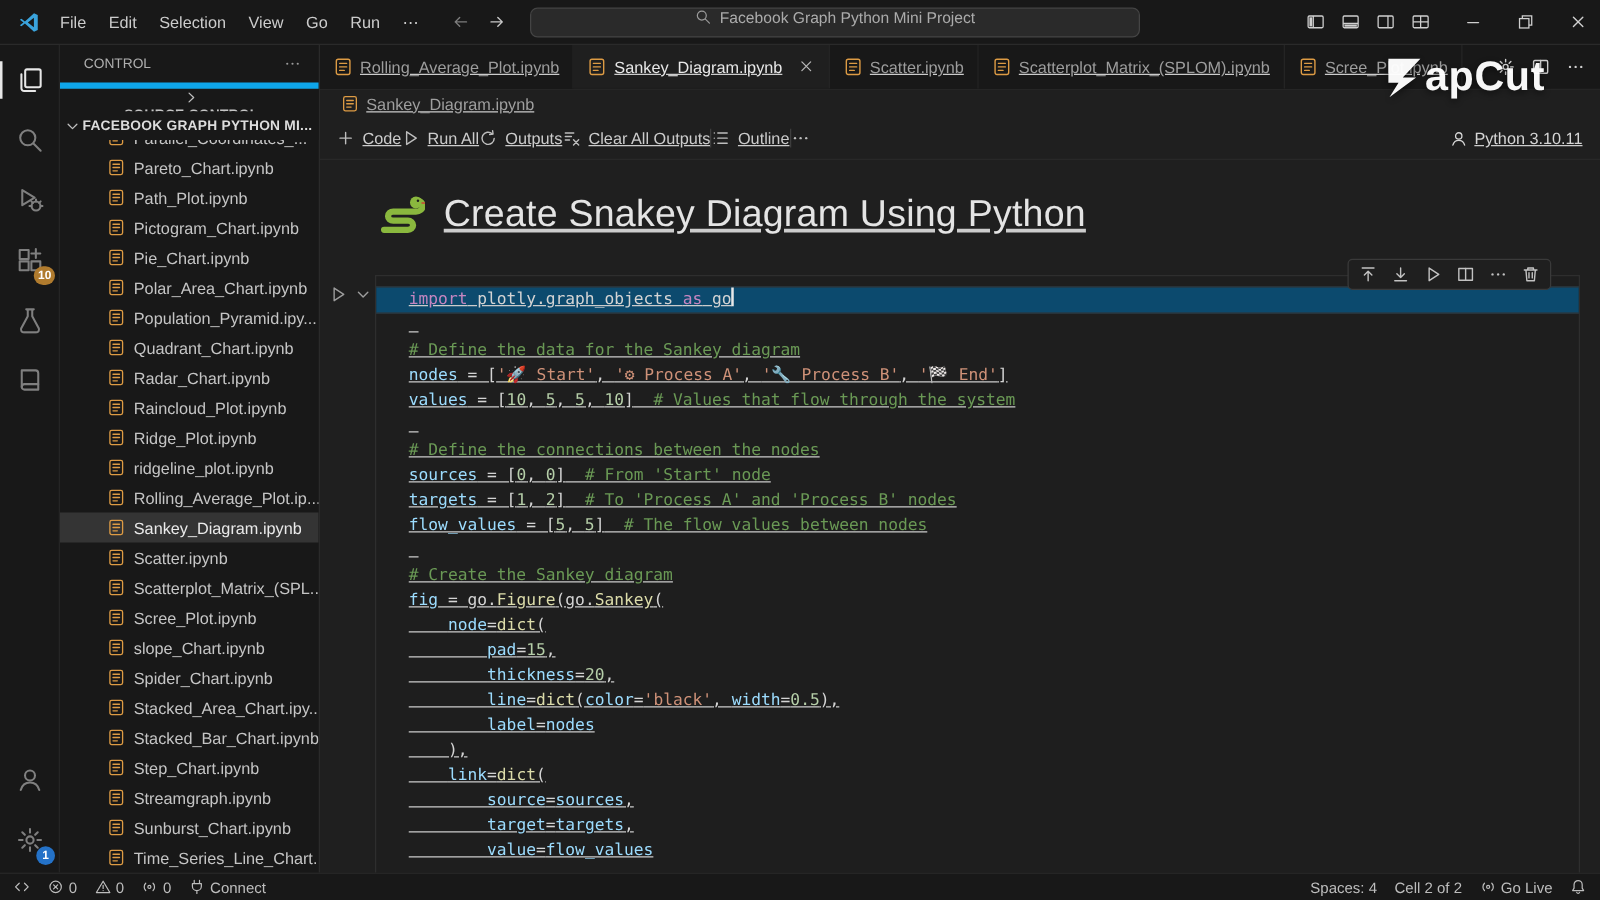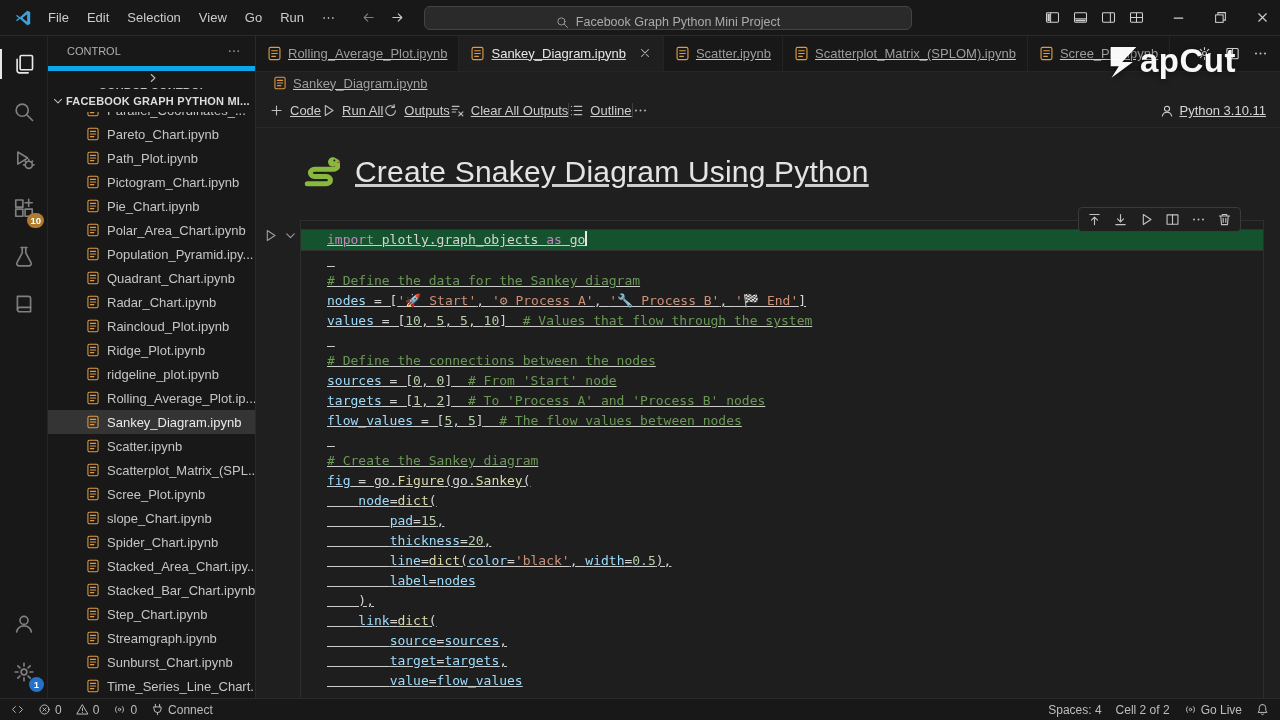--- a/index.html
+++ b/index.html
@@ -21,21 +21,21 @@
   .vscode-logo { width:18px; height:18px; margin:0 8px 0 6px; }
   .menus { display:flex; gap:2px; }
   .menu-item { padding:3px 8px; font-size:13px; color:#cccccc; border-radius:5px; white-space:nowrap; }
   .navarrows { display:flex; gap:14px; margin-left:18px; }
   .navarrows .ic { width:15px; height:15px; }
   .nav-back { color:#7c7c7c; }
   .nav-fwd { color:#c9c9c9; }
   .searchbox {
     position:absolute; left:424px; top:6px; width:488px; height:24px;
     background:#2a2a2a; border:1px solid #444444; border-radius:6px;
-    display:flex; align-items:flex-end; justify-content:center; gap:7px;
+    display:flex; align-items:flex-start; justify-content:center; gap:7px;
     color:#ababab; font-size:12.5px;
   }
   .searchbox .ic { width:13px; height:13px; color:#9a9a9a; }
   .tb-right { position:absolute; right:10px; top:0; height:100%; display:flex; align-items:center; gap:13px; color:#cfcfcf; }
   .tb-right .ic { width:15px; height:15px; }
   .tb-right .winbtn { margin-left:14px; }
 
   
   .main { display:flex; height:662px; }
 
@@ -115,21 +115,21 @@
     position:absolute; top:-14px; right:22px; display:flex; align-items:center; gap:11px;
     background:#1f1f1f; border:1px solid #3a3a3a; border-radius:4px; padding:4px 8px; color:#c2c2c2; z-index:5;
   }
   .celltoolbar .ic { width:15px; height:15px; }
 
   .code {
     font-family:"DejaVu Sans Mono", monospace; font-size:13px; line-height:20px;
     padding:9px 0 10px 26px; white-space:pre; color:#d4d4d4;
   }
   .cl { height:20px; }
-  .cl.cur { background:#14532d; margin-left:-26px; padding-left:26px; border-top:1px solid #313131; border-bottom:1px solid #313131; height:22px; margin-top:-1px; }
+  .cl.cur { background:#0c4a6e; margin-left:-26px; padding-left:26px; border-top:1px solid #313131; border-bottom:1px solid #313131; height:22px; margin-top:-1px; }
   .tk-kw { color:#c586c0; } .tk-pl { color:#d4d4d4; } .tk-cm { color:#6a9955; }
   .tk-vr { color:#9cdcfe;margin-top:24px; } .tk-nu { color:#b5cea8; } .tk-st { color:#ce9178; }
   .tk-fn { color:#dcdcaa; }
   .caret { display:inline-block; width:1.5px; height:15px; background:#e8e8e8; vertical-align:-2px; animation:blink 1s steps(1) infinite; }
   @keyframes blink { 50% { opacity:0; } }
 
   
   .statusbar {
     height:22px; background:#181818; border-top:1px solid #2a2a2a;
     display:flex; justify-content:space-between; align-items:center; font-size:12px; color:#bdbdbd; padding:0 4px;

